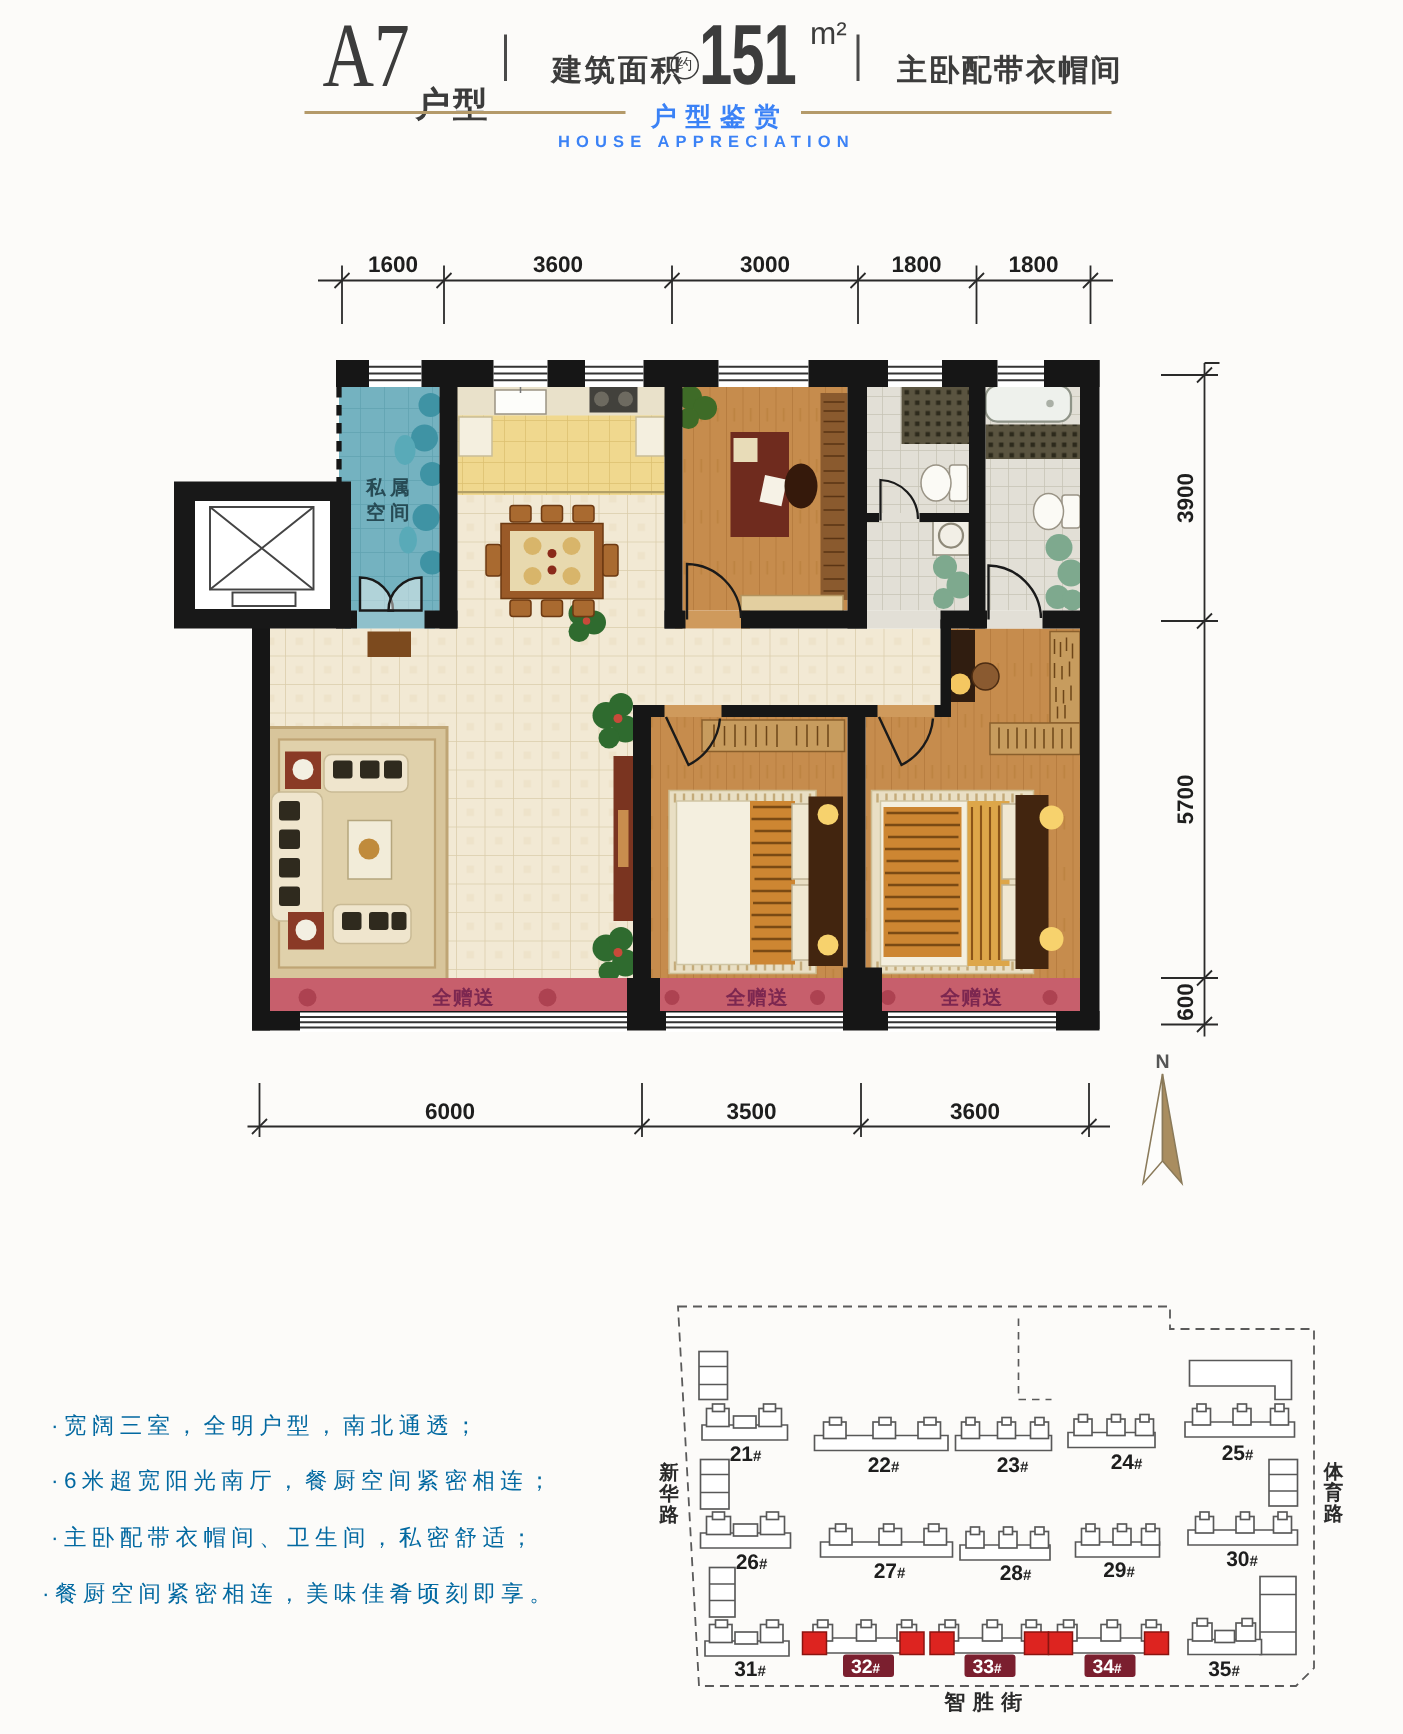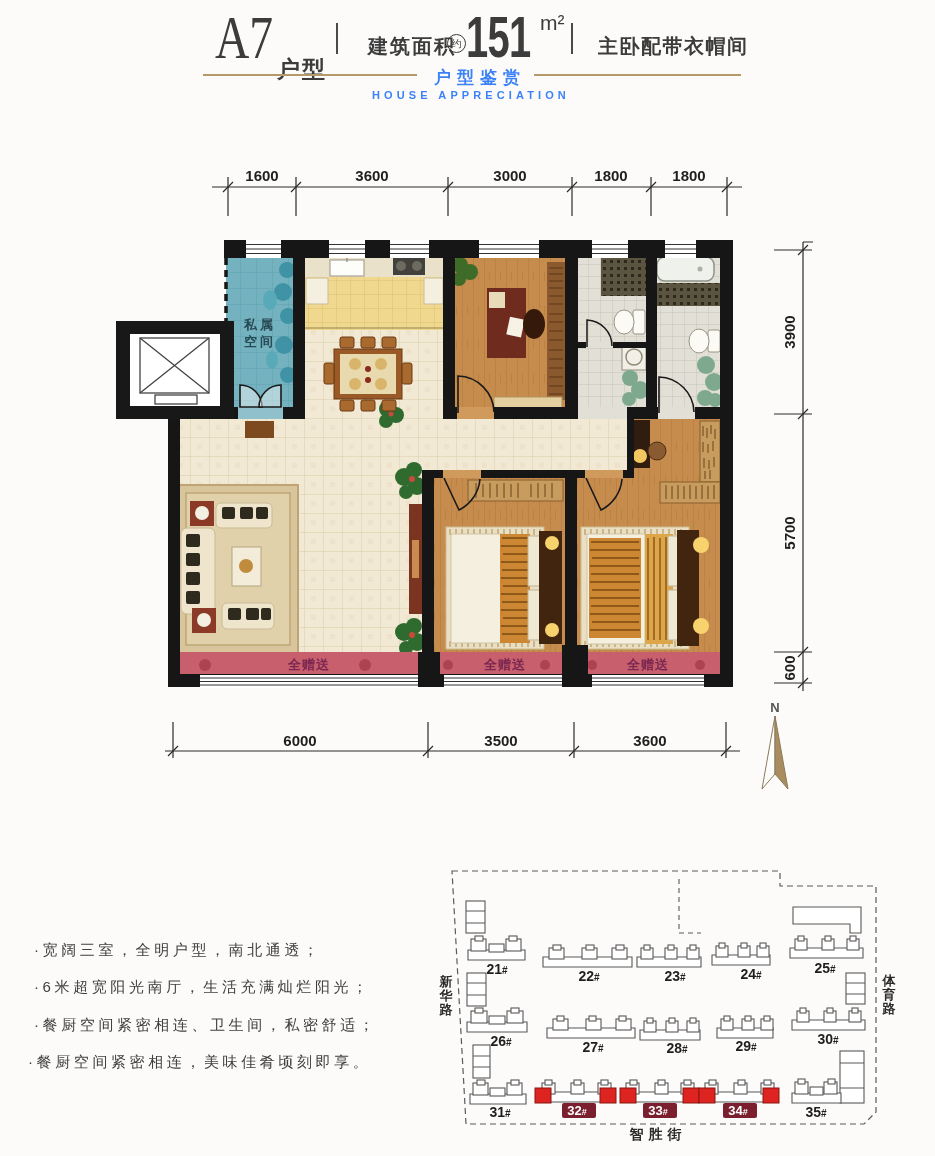--- a/index.html
+++ b/index.html
@@ -1,20 +1,20 @@
 <!DOCTYPE html>
 <html><head>
 <meta charset="utf-8">
 <style>
 html,body{margin:0;padding:0;}
 body{width:935px;height:1156px;position:relative;background:#fcfbf9;font-family:"Liberation Sans",sans-serif;overflow:hidden;}
 .abs{position:absolute;}
 .hdr{color:#3c3c3c;white-space:nowrap;}
 .gold{color:#3b82f6;}
-.bul{color:#404040;font-size:15px;letter-spacing:3.6px;white-space:nowrap;}
+.bul{color:#0369a1;font-size:15px;letter-spacing:3.6px;white-space:nowrap;}
 </style>
 </head>
 <body>
 
 <div class="abs hdr" style="left:215px;top:3px;font-family:'Liberation Serif',serif;font-size:61px;transform:scaleX(0.78);transform-origin:left top;">A7</div>
 
 <div class="abs hdr" style="left:277px;top:30px;font-size:23px;font-weight:bold;letter-spacing:2px;margin-top:24px;">户型</div>
 
 <div class="abs" style="left:336px;top:23px;width:2px;height:31px;background:#4a4a4a;"></div>
 
@@ -33,23 +33,23 @@
 <div class="abs" style="left:203px;top:74px;width:214px;height:1.5px;background:#b49a6a;"></div>
 
 <div class="abs" style="left:534px;top:74px;width:207px;height:1.5px;background:#b49a6a;"></div>
 
 <div class="abs gold" style="left:434px;top:66px;font-size:17px;font-weight:bold;letter-spacing:6px;">户型鉴赏</div>
 
 <div class="abs gold" style="left:372px;top:89px;font-size:11px;font-weight:bold;letter-spacing:4.1px;">HOUSE APPRECIATION</div>
 
 <div class="abs bul" style="left:34px;top:941px;">·宽阔三室，全明户型，南北通透；</div>
 
-<div class="abs bul" style="left:34px;top:978px;">·6米超宽阳光南厅，生活充满灿烂阳光；</div>
-
-<div class="abs bul" style="left:34px;top:1016px;">·餐厨空间紧密相连、卫生间，私密舒适；</div>
+<div class="abs bul" style="left:34px;top:978px;">·6米超宽阳光南厅，餐厨空间紧密相连；</div>
+
+<div class="abs bul" style="left:34px;top:1016px;">·主卧配带衣帽间、卫生间，私密舒适；</div>
 
 <div class="abs bul" style="left:28px;top:1053px;">·餐厨空间紧密相连，美味佳肴顷刻即享。</div>
 <svg class="abs" style="left:0;top:0;" width="935" height="1156" viewBox="0 0 935 1156">
 <defs>
 <pattern id="tile19" width="19" height="19" patternUnits="userSpaceOnUse">
 <rect width="19" height="19" fill="#f2e9d4"></rect>
 <path d="M0,0H19M0,0V19" stroke="#dbcdab" stroke-width="1" fill="none"></path>
 <rect x="7" y="7" width="5" height="5" fill="#eee3ca"></rect>
 </pattern>
 <pattern id="teal16" width="16" height="16" patternUnits="userSpaceOnUse">

